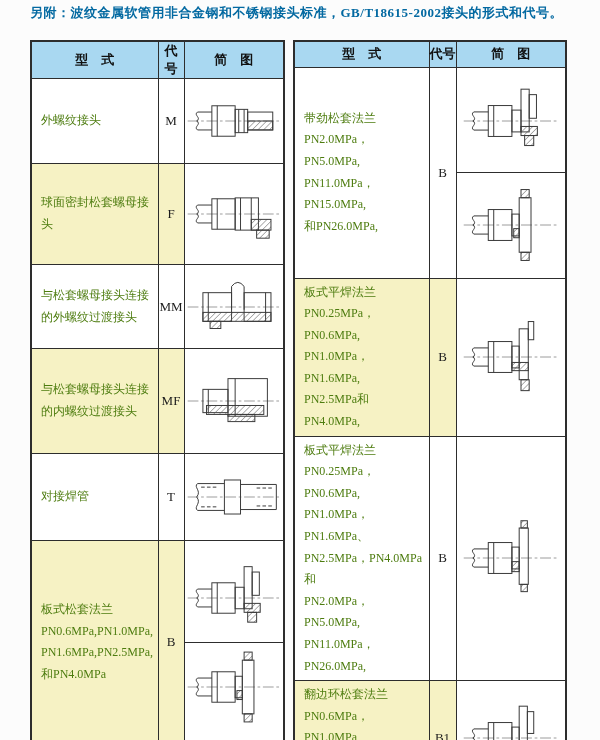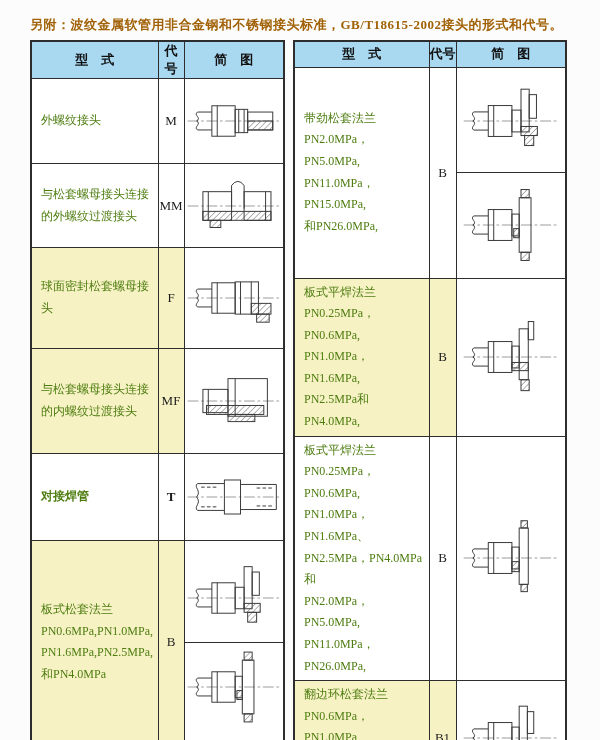--- a/index.html
+++ b/index.html
@@ -11,22 +11,22 @@
   }
   html,body{margin:0;padding:0;}
   body{
     width:600px;height:740px;overflow:hidden;
     background:var(--page);
     font-family:"Liberation Serif","DejaVu Serif",serif;
     color:#161616;
   }
   .page{position:relative;width:600px;height:740px;}
   .title{
-    position:absolute;left:30px;top:16px;width:545px;
-    font-size:13px;font-weight:bold;letter-spacing:0.5px;color:#a16207;
+    position:absolute;left:30px;top:4px;width:545px;
+    font-size:13px;font-weight:bold;letter-spacing:0.5px;color:#0369a1;
   }
   .tables{
     position:absolute;left:30px;top:40px;
     display:flex;gap:8px;align-items:flex-start;
   }
   table{border-collapse:collapse;table-layout:fixed;background:#fff;}
   table.left{width:253px;}
   table.right{width:272px;}
   th,td{border:1.6px solid var(--border);padding:0;box-sizing:border-box;}
   table{border:2px solid var(--border);}
@@ -95,20 +95,50 @@
                     <rect x="56" y="30" width="14" height="26" fill="none" stroke="var(--stroke)" stroke-width="1.1"></rect>
                     <line x1="60" y1="30" x2="60" y2="56" stroke="var(--stroke)" stroke-width="1.1"></line>
                     <line x1="66" y1="30" x2="66" y2="56" stroke="var(--stroke)" stroke-width="1.1"></line>
                     <rect x="70" y="33" width="28" height="20" fill="none" stroke="var(--stroke)" stroke-width="1.1"></rect>
                     <rect x="70" y="43" width="28" height="10" fill="url(#h1)" stroke="var(--stroke)" stroke-width="1.1"></rect>
                   </svg>
                 </div>
               </div>
             </td>
           </tr>
+          <tr style="height: 101px;">
+            <td class="type hl">
+              <div class="tlabel">球面密封松套螺母接头</div>
+            </td>
+            <td class="code hl">F</td>
+            <td class="diag">
+              <div class="dstack" style="height: 97px;">
+                <div class="dwrap">
+                  <svg viewBox="0 0 110 86" width="100" height="82">
+                    <defs>
+                      <pattern id="h2" width="4.5" height="4.5" patternUnits="userSpaceOnUse" patternTransform="rotate(45)">
+                        <line x1="0" y1="0" x2="0" y2="4.5" stroke="#555" stroke-width="1"></line>
+                      </pattern>
+                    </defs>
+                    <line x1="3" y1="43" x2="107" y2="43" stroke="#777" stroke-width="0.8" stroke-dasharray="12 3 3 3"></line>
+                    <line x1="14" y1="33" x2="30" y2="33" stroke="var(--stroke)" stroke-width="1.1"></line>
+                    <line x1="14" y1="53" x2="30" y2="53" stroke="var(--stroke)" stroke-width="1.1"></line>
+                    <path d="M14,33 C9,36.5 19,39.5 13,43 C19,46.5 9,49.5 14,53" fill="none" stroke="var(--stroke)" stroke-width="1.1"></path>
+                    <rect x="30" y="26" width="26" height="34" fill="none" stroke="var(--stroke)" stroke-width="1.1"></rect>
+                    <line x1="36" y1="26" x2="36" y2="60" stroke="var(--stroke)" stroke-width="1.1"></line>
+                    <rect x="56" y="25" width="26" height="36" fill="none" stroke="var(--stroke)" stroke-width="1.1"></rect>
+                    <line x1="62" y1="25" x2="62" y2="61" stroke="var(--stroke)" stroke-width="1.1"></line>
+                    <line x1="74" y1="25" x2="74" y2="61" stroke="var(--stroke)" stroke-width="1.1"></line>
+                    <rect x="74" y="49" width="22" height="12" fill="url(#h2)" stroke="var(--stroke)" stroke-width="1.1"></rect>
+                    <rect x="80" y="61" width="14" height="9" fill="url(#h2)" stroke="var(--stroke)" stroke-width="1.1"></rect>
+                  </svg>
+                </div>
+              </div>
+            </td>
+          </tr>
           <tr style="height: 84px;">
             <td class="type">
               <div class="tlabel">与松套螺母接头连接的外螺纹过渡接头</div>
             </td>
             <td class="code">MM</td>
             <td class="diag">
               <div class="dstack" style="height: 80px;">
                 <div class="dwrap">
                   <svg viewBox="0 0 110 86" width="100" height="82">
                     <defs>
@@ -122,50 +152,20 @@
                     <path d="M52,46 L52,20 Q59,11 66,20 L66,46" fill="none" stroke="var(--stroke)" stroke-width="1.1"></path>
                     <rect x="66" y="27" width="30" height="32" fill="none" stroke="var(--stroke)" stroke-width="1.1"></rect>
                     <line x1="90" y1="27" x2="90" y2="59" stroke="var(--stroke)" stroke-width="1.1"></line>
                     <rect x="20" y="49" width="76" height="10" fill="url(#h3)" stroke="var(--stroke)" stroke-width="1.1"></rect>
                     <rect x="28" y="59" width="12" height="8" fill="url(#h3)" stroke="var(--stroke)" stroke-width="1.1"></rect>
                   </svg>
                 </div>
               </div>
             </td>
           </tr>
-          <tr style="height: 101px;">
-            <td class="type hl">
-              <div class="tlabel">球面密封松套螺母接头</div>
-            </td>
-            <td class="code hl">F</td>
-            <td class="diag">
-              <div class="dstack" style="height: 97px;">
-                <div class="dwrap">
-                  <svg viewBox="0 0 110 86" width="100" height="82">
-                    <defs>
-                      <pattern id="h2" width="4.5" height="4.5" patternUnits="userSpaceOnUse" patternTransform="rotate(45)">
-                        <line x1="0" y1="0" x2="0" y2="4.5" stroke="#555" stroke-width="1"></line>
-                      </pattern>
-                    </defs>
-                    <line x1="3" y1="43" x2="107" y2="43" stroke="#777" stroke-width="0.8" stroke-dasharray="12 3 3 3"></line>
-                    <line x1="14" y1="33" x2="30" y2="33" stroke="var(--stroke)" stroke-width="1.1"></line>
-                    <line x1="14" y1="53" x2="30" y2="53" stroke="var(--stroke)" stroke-width="1.1"></line>
-                    <path d="M14,33 C9,36.5 19,39.5 13,43 C19,46.5 9,49.5 14,53" fill="none" stroke="var(--stroke)" stroke-width="1.1"></path>
-                    <rect x="30" y="26" width="26" height="34" fill="none" stroke="var(--stroke)" stroke-width="1.1"></rect>
-                    <line x1="36" y1="26" x2="36" y2="60" stroke="var(--stroke)" stroke-width="1.1"></line>
-                    <rect x="56" y="25" width="26" height="36" fill="none" stroke="var(--stroke)" stroke-width="1.1"></rect>
-                    <line x1="62" y1="25" x2="62" y2="61" stroke="var(--stroke)" stroke-width="1.1"></line>
-                    <line x1="74" y1="25" x2="74" y2="61" stroke="var(--stroke)" stroke-width="1.1"></line>
-                    <rect x="74" y="49" width="22" height="12" fill="url(#h2)" stroke="var(--stroke)" stroke-width="1.1"></rect>
-                    <rect x="80" y="61" width="14" height="9" fill="url(#h2)" stroke="var(--stroke)" stroke-width="1.1"></rect>
-                  </svg>
-                </div>
-              </div>
-            </td>
-          </tr>
           <tr style="height: 105px;">
             <td class="type hl">
               <div class="tlabel">与松套螺母接头连接的内螺纹过渡接头</div>
             </td>
             <td class="code hl">MF</td>
             <td class="diag">
               <div class="dstack" style="height: 87px;">
                 <div class="dwrap">
                   <svg viewBox="0 0 110 86" width="100" height="82">
                     <defs>
@@ -178,21 +178,21 @@
                     <line x1="26" y1="30" x2="26" y2="56" stroke="var(--stroke)" stroke-width="1.1"></line>
                     <rect x="48" y="18" width="44" height="42" fill="none" stroke="var(--stroke)" stroke-width="1.1"></rect>
                     <line x1="56" y1="18" x2="56" y2="60" stroke="var(--stroke)" stroke-width="1.1"></line>
                     <rect x="24" y="48" width="64" height="10" fill="url(#h4)" stroke="var(--stroke)" stroke-width="1.1"></rect>
                     <rect x="48" y="58" width="30" height="8" fill="url(#h4)" stroke="var(--stroke)" stroke-width="1.1"></rect>
                   </svg>
                 </div>
               </div>
             </td>
           </tr>
-          <tr style="height: 87px; font-weight: bold;">
+          <tr style="height: 87px;">
             <td class="type">
               <div class="tlabel">对接焊管</div>
             </td>
             <td class="code">T</td>
             <td class="diag">
               <div class="dstack" style="height: 83px;">
                 <div class="dwrap">
                   <svg viewBox="0 0 110 86" width="100" height="82">
                     <defs>
                       <pattern id="h5" width="4.5" height="4.5" patternUnits="userSpaceOnUse" patternTransform="rotate(45)">

